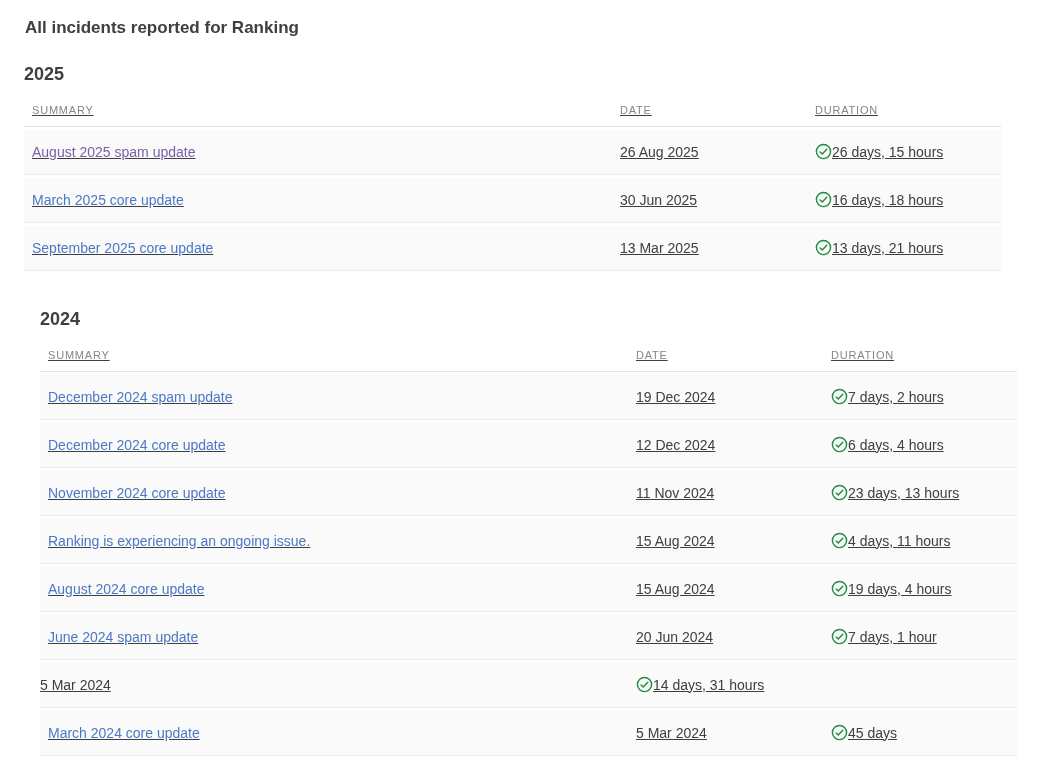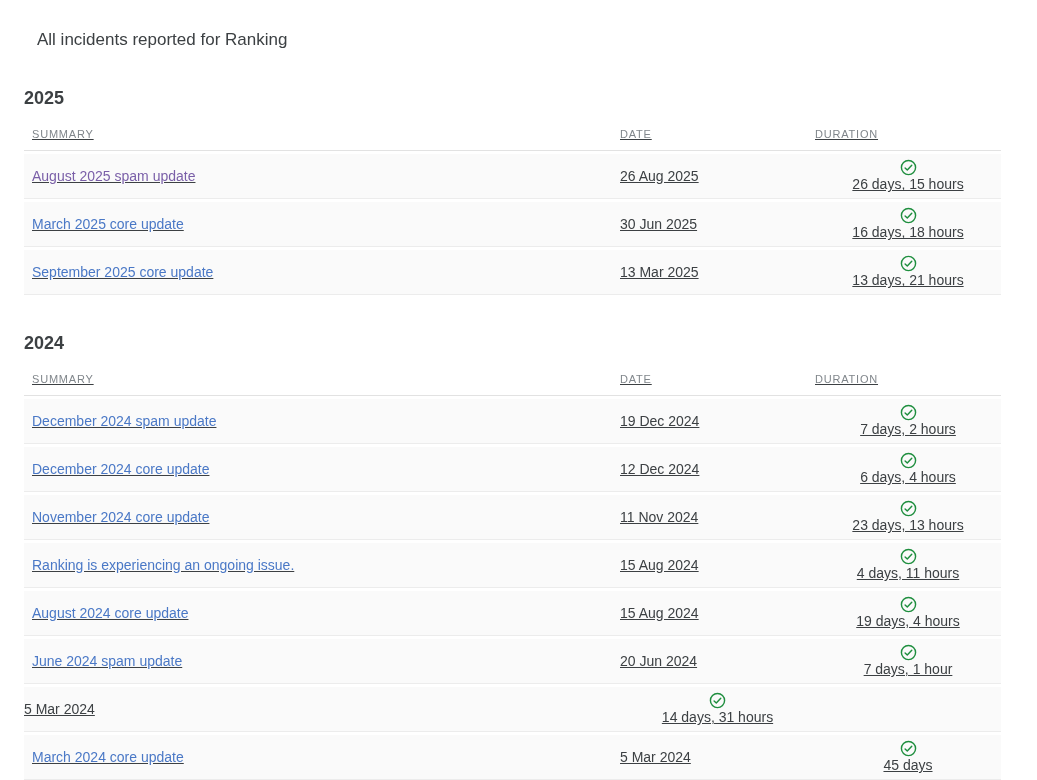--- a/index.html
+++ b/index.html
@@ -20,27 +20,27 @@
     font-family: "Liberation Sans", "DejaVu Sans", sans-serif;
     color: var(--text-dark);
   }
   .page {
     width: 1037px;
     min-height: 780px;
     padding: 17px 36px 14px 24px;
   }
   .page-title {
     font-size: 17px;
-    font-weight: 400;
-    color: var(--text-dark);
-    margin: 13px;
+    font-weight: 700;
+    color: var(--text-dark);
+    margin: 1px;
     line-height: 1.2;
   }
-  .incident-section { margin-top: 38px; }
-  .incident-section + .incident-section { margin-top: 38px; }
+  .incident-section { margin-top: 26px; }
+  .incident-section + .incident-section { margin-top: 38px; margin-left: 16px; }
   .year-heading {
     font-size: 18px;
     font-weight: 700;
     color: var(--text-dark);
     margin: 0 0 18px 0;
     line-height: 1.2;
   }
   .incident-table { width: 977px; }
   .table-header,
   .incident-row {
@@ -78,21 +78,20 @@
   .cell-date {
     font-size: 14px;
     color: var(--text-dark);
   }
   .cell-duration {
     display: flex;
     align-items: center;
     gap: 0;
     font-size: 14px;
     color: var(--text-dark);
-    flex-direction: column;
   }
   .check-icon {
     color: var(--status-green);
     display: inline-flex;
     flex: 0 0 auto;
   }
 </style>
 </head>
 <body>
 

